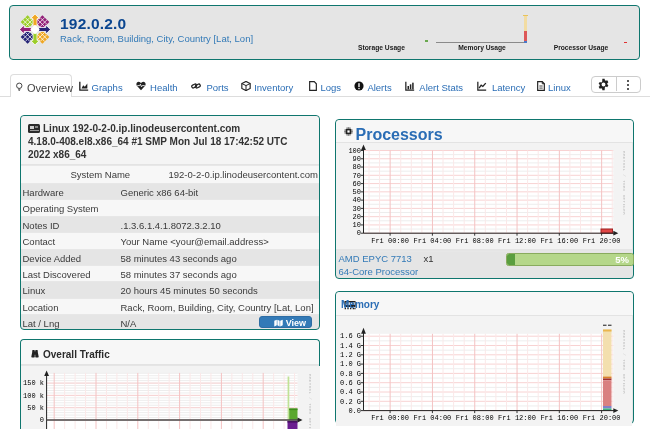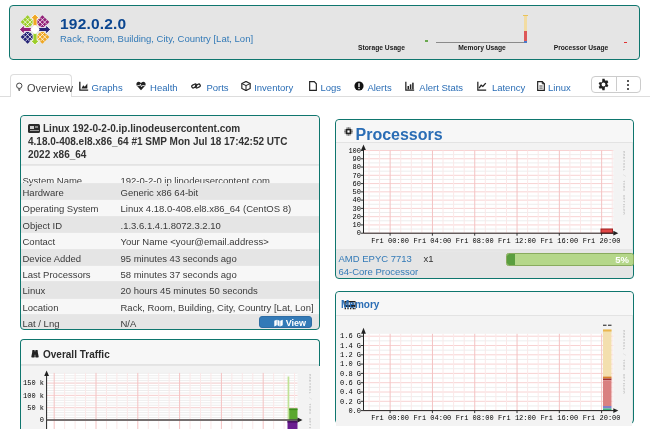--- a/index.html
+++ b/index.html
@@ -4,21 +4,21 @@
 html,body { width:650px; height:429px; background:#fff; font-family:"Liberation Sans",sans-serif; overflow:hidden; position:relative; }
 .abs { position:absolute; }
 .card { position:absolute; background:#e5e5e5; border:1px solid #0f766e; border-radius:4px; }
 .rl { font:7px "Liberation Mono",monospace; fill:#000; }
 .rwm { font:4.2px "Liberation Mono",monospace; fill:#c0c0c0; letter-spacing:0.4px; }
 .tablink { font-size:9.5px; color:#2a6db5; }
 .minilabel { position:absolute; font-size:6.7px; font-weight:bold; color:#1a1a1a; width:100px; text-align:center; }
 .ir { position:absolute; left:0; width:298px; height:16.4px; border-top:1px solid #e7e7e7; }
 .odd { background:#f7f7f7; }
 .irtall { height:18px; }
-.irtall .irk, .irtall .irv { top:9px; }
+.irtall .irk, .irtall .irv { top:3px;margin-left:48px; }
 .irk { position:absolute; left:1.5px; top:3px; font-size:9.5px; color:#3a3a3a; }
 .irv { position:absolute; left:99.5px; top:3px; font-size:9.5px; color:#3a3a3a; white-space:nowrap; }
 .viewbtn { position:absolute; right:7px; top:0.5px; height:12.5px; background:#337ab7; border:1px solid #2e6da4; border-radius:3px; color:#fff; font-size:9px; font-weight:bold; padding:1px 5px 0 14px; }
 .phead { position:absolute; left:0; top:0; right:0; background:#f7f7f7; border-bottom:1px solid #e3e3e3; border-radius:4px 4px 0 0; }
 </style></head>
 <body>
 
 <div class="card" style="left:9px;top:5px;width:631px;height:55px"></div>
 <svg class="abs" style="left:19px;top:14px" width="32" height="31" viewBox="0 0 32 31">
 <g>
@@ -162,36 +162,35 @@
 <div class="ir odd irtall" style="top:0px">
         <div class="irk">System Name</div>
         <div class="irv">192-0-2-0.ip.linodeusercontent.com</div>
       </div>
 <div class="ir" style="top:18.0px">
         <div class="irk">Hardware</div>
         <div class="irv">Generic x86 64-bit</div>
       </div>
 <div class="ir odd" style="top:34.39px">
         <div class="irk">Operating System</div>
-        <div class="irv">Linux 4.18.0-408.el8.x86_64 (CentOS 8)</div>
       </div>
 <div class="ir" style="top:50.78px">
-        <div class="irk">Object ID</div>
+        <div class="irk">Notes ID</div>
         <div class="irv">.1.3.6.1.4.1.8072.3.2.10</div>
       </div>
 <div class="ir odd" style="top:67.17px">
         <div class="irk">Contact</div>
         <div class="irv">Your Name &lt;your@email.address&gt;</div>
       </div>
 <div class="ir" style="top:83.56px">
         <div class="irk">Device Added</div>
-        <div class="irv">95 minutes 43 seconds ago</div>
+        <div class="irv">58 minutes 43 seconds ago</div>
       </div>
 <div class="ir odd" style="top:99.95px">
-        <div class="irk">Last Processors</div>
+        <div class="irk">Last Discovered</div>
         <div class="irv">58 minutes 37 seconds ago</div>
       </div>
 <div class="ir" style="top:116.34px">
         <div class="irk">Linux</div>
         <div class="irv">20 hours 45 minutes 50 seconds</div>
       </div>
 <div class="ir odd" style="top:132.73px">
         <div class="irk">Location</div>
         <div class="irv">Rack, Room, Building, City, Country [Lat, Lon]</div>
       </div>

